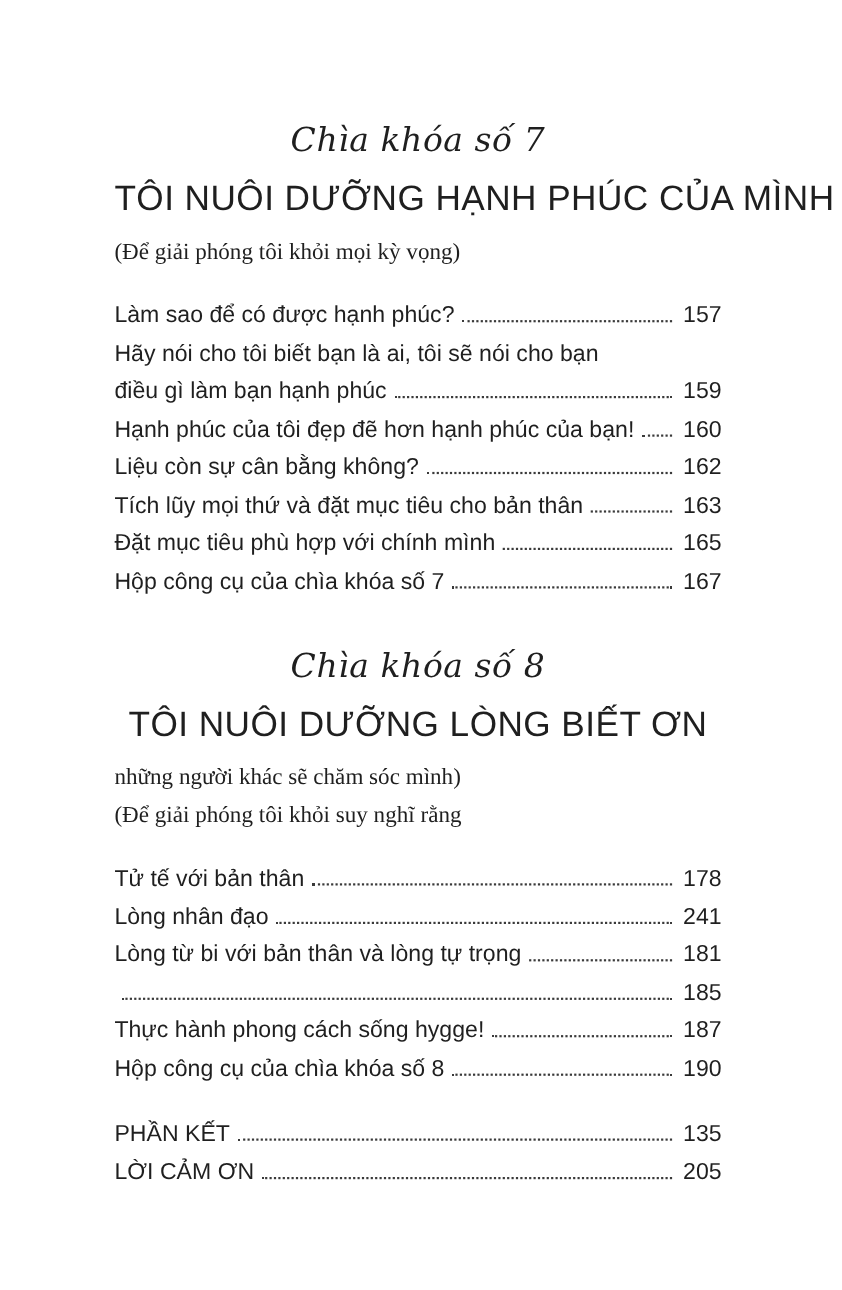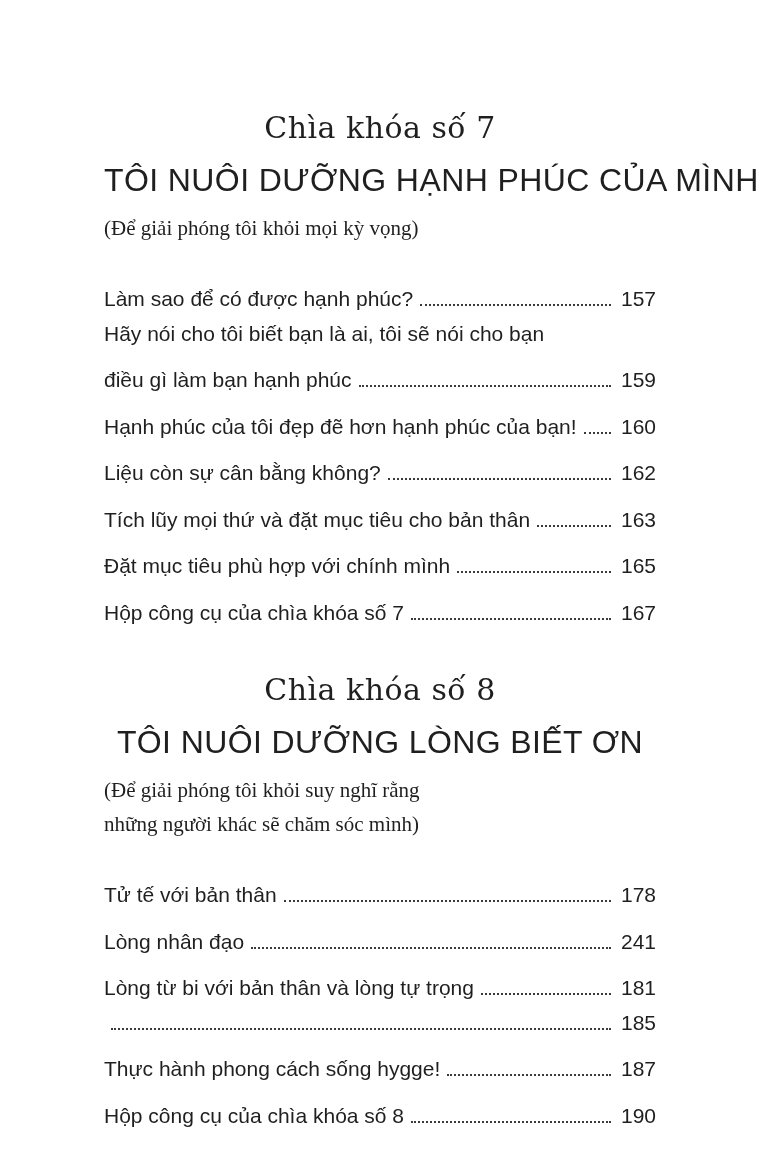--- a/index.html
+++ b/index.html
@@ -12,20 +12,21 @@
       font-family: "Liberation Sans", sans-serif;
       overflow: hidden;
     }
     .toc {
       width: 552px;
       margin-left: 104px;
       padding-top: 110px;
     }
     .script-heading {
       font-family: "DejaVu Serif", serif;
+      font-style: italic;
       font-weight: 500;
       font-size: 30px;
       text-align: center;
       letter-spacing: 0.5px;
     }
     .section-title {
       font-size: 32px;
       font-weight: 400;
       letter-spacing: 0.4px;
       text-align: center;
@@ -44,21 +45,21 @@
       display: flex;
       align-items: baseline;
       line-height: 34.5px;
       font-size: 21px;
     }
     .toc-preline {
       line-height: 34.5px;
       font-size: 21px;
       white-space: nowrap;
     }
-    .toc-label { white-space: nowrap; margin-top: 12px; }
+    .toc-label { white-space: nowrap; }
     .toc-dots {
       flex: 1 1 auto;
       min-width: 14px;
       border-bottom: 2.4px dotted #3a3a3a;
       margin: 0 3px 6px 7px;
     }
     .toc-page {
       min-width: 42px;
       text-align: right;
       white-space: nowrap;
@@ -114,22 +115,22 @@
     <span class="toc-label">Hộp công cụ của chìa khóa số 7</span>
     <span class="toc-dots"></span>
     <span class="toc-page">167</span>
   </div>
           </div>
   </section>
         <section class="toc-section">
     <h2 class="script-heading">Chìa khóa số 8</h2>
     <h1 class="section-title">TÔI NUÔI DƯỠNG LÒNG BIẾT ƠN</h1>
     <div class="section-subtitle">
+            <div>những người khác sẽ chăm sóc mình)</div>
             <div>(Để giải phóng tôi khỏi suy nghĩ rằng</div>
-            <div>những người khác sẽ chăm sóc mình)</div>
           </div>
     <div class="entries">
             <div class="toc-row">
     <span class="toc-label">Tử tế với bản thân</span>
     <span class="toc-dots"></span>
     <span class="toc-page">178</span>
   </div>
             <div class="toc-row">
     <span class="toc-label">Lòng nhân đạo</span>
     <span class="toc-dots"></span>

